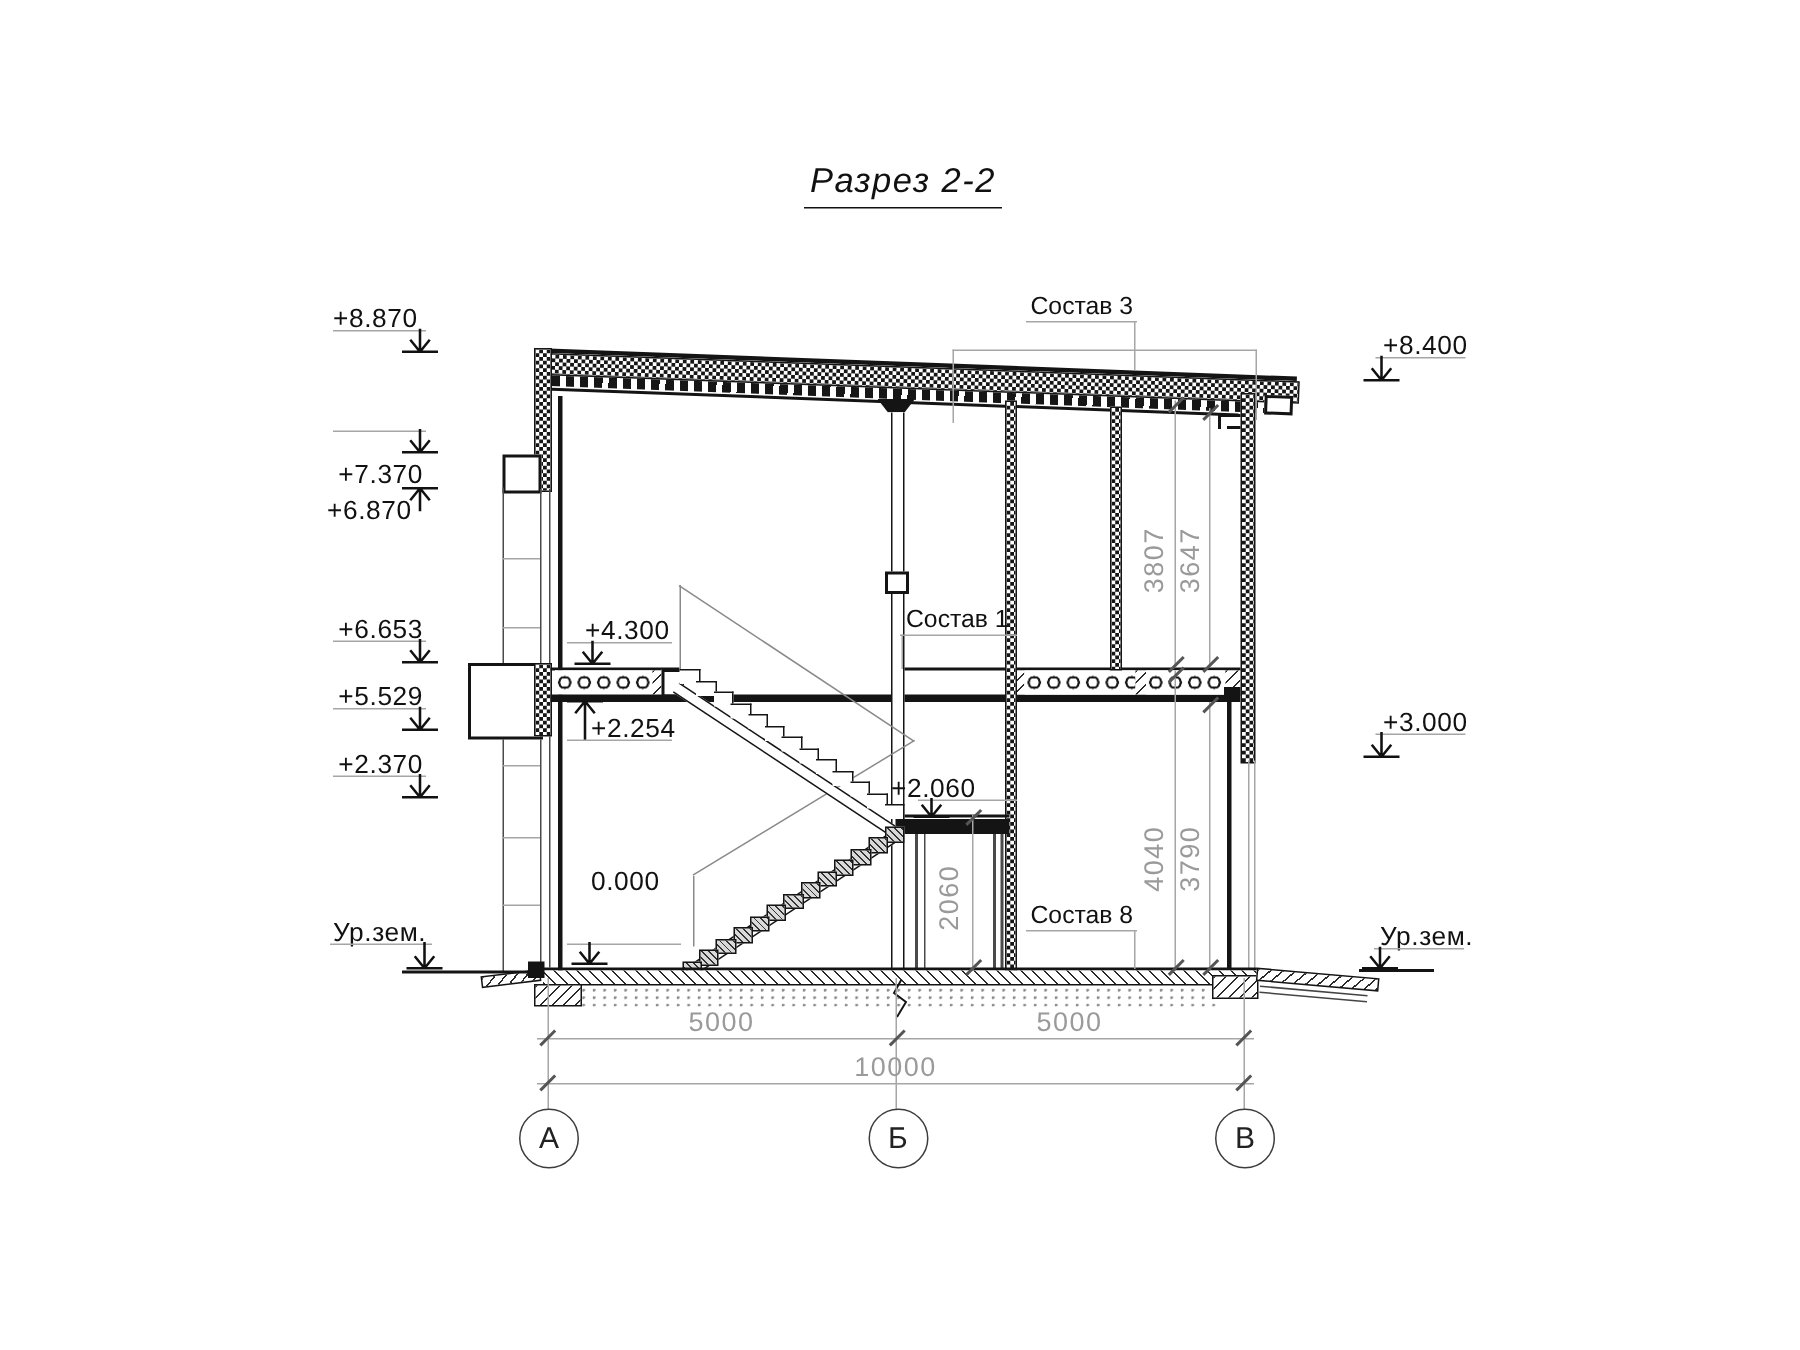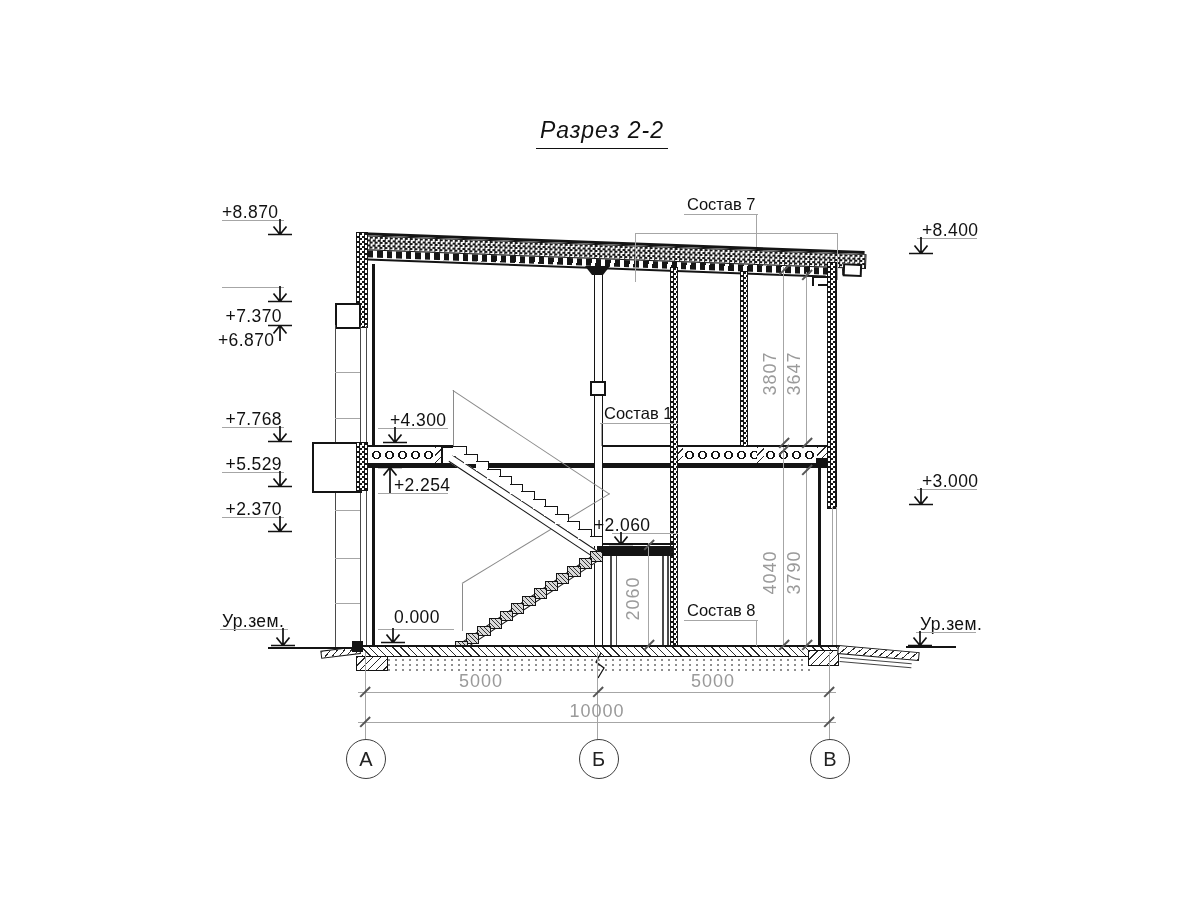--- a/index.html
+++ b/index.html
@@ -35,21 +35,21 @@
   .step-u{position:absolute;background:#fff;border-top:1.3px solid #141414;border-right:1.3px solid #141414;}
   .step-l{position:absolute;border:1px solid #141414;}
   .stringer{position:absolute;height:5.5px;background:#fff;border-top:1.4px solid #141414;border-bottom:1.4px solid #141414;}
   .rail{position:absolute;background:#8a8a8a;}
 </style>
 </head>
 <body>
 
 <div id="canvas">
 
-  <div class="title" style="left:536px;top:117px;">Разрез 2-2</div>
+  <div class="title" style="left:536px;top:107px;">Разрез 2-2</div>
 
   <div class="abs" style="left:357px;top:232px;width:508px;height:30px;transform:rotate(2.15deg);transform-origin:0 0;">
     <div class="abs bk" style="left:0;top:0;width:100%;height:3px;"></div>
     <div class="abs checker" style="left:0;top:3px;width:100%;height:13px;"></div>
     <div class="abs ribs" style="left:2px;top:17px;width:486px;height:6.5px;border-top:1px solid #141414;"></div>
     <div class="abs bk" style="left:12px;top:26px;width:458px;height:1.8px;"></div>
     <div class="abs" style="right:2px;top:13px;width:15px;height:9px;border:2.5px solid #141414;background:#fff;"></div>
   </div>
 
   <div class="abs checker" style="left:356px;top:232px;width:10px;height:94px;"></div>
@@ -193,21 +193,21 @@
   <div class="bubble" style="left:346px;top:739px;">
       <span>А</span>
     </div>
   <div class="bubble" style="left:578.5px;top:739px;">
       <span>Б</span>
     </div>
   <div class="bubble" style="left:810px;top:739px;">
       <span>В</span>
     </div>
 
-  <div class="comptxt" style="left:687px;top:195px;">Состав 7</div>
+  <div class="comptxt" style="left:687px;top:195px;">Состав 3</div>
   <div class="abs gline" style="left:684px;top:213.5px;width:74px;height:1.2px;"></div>
   <div class="abs gline" style="left:756px;top:214px;width:1.2px;height:33px;"></div>
   <div class="abs gline" style="left:635px;top:233px;width:203px;height:1px;"></div>
   <div class="abs gline" style="left:635px;top:233px;width:1px;height:49px;"></div>
   <div class="abs gline" style="left:837px;top:233px;width:1px;height:47px;"></div>
 
   <div class="comptxt" style="left:604px;top:404px;">Состав 1</div>
   <div class="abs gline" style="left:600px;top:422.5px;width:78px;height:1.2px;"></div>
   <div class="abs gline" style="left:601px;top:423px;width:1.2px;height:23px;"></div>
 
@@ -225,21 +225,21 @@
   <div class="abs gline" style="left:222px;top:287px;width:62px;height:1.2px;"></div>
   <svg class="esvg" style="left:265px;top:286px;" width="30" height="17">
       <path d="M3 15.5 H27 M15 15.5 L8.5 7.5 M15 15.5 L21.5 7.5 M15 0 V15.5" stroke="#111" stroke-width="1.7" fill="none"></path>
     </svg>
 
   <svg class="esvg" style="left:265px;top:324px;" width="30" height="17">
       <path d="M3 1.5 H27 M15 1.5 L8.5 9.5 M15 1.5 L21.5 9.5 M15 1.5 V17" stroke="#111" stroke-width="1.7" fill="none"></path>
     </svg>
   <div class="elevtxt" style="left:218px;top:330px;width:60px;text-align:left;">+6.870</div>
 
-  <div class="elevtxt" style="left:222px;top:409px;width:60px;text-align:right;">+7.768</div>
+  <div class="elevtxt" style="left:222px;top:409px;width:60px;text-align:right;">+6.653</div>
   <div class="abs gline" style="left:222px;top:427px;width:62px;height:1.2px;"></div>
   <svg class="esvg" style="left:265px;top:426px;" width="30" height="17">
       <path d="M3 15.5 H27 M15 15.5 L8.5 7.5 M15 15.5 L21.5 7.5 M15 0 V15.5" stroke="#111" stroke-width="1.7" fill="none"></path>
     </svg>
 
   <div class="elevtxt" style="left:222px;top:454px;width:60px;text-align:right;">+5.529</div>
   <div class="abs gline" style="left:222px;top:472px;width:62px;height:1.2px;"></div>
   <svg class="esvg" style="left:265px;top:471px;" width="30" height="17">
       <path d="M3 15.5 H27 M15 15.5 L8.5 7.5 M15 15.5 L21.5 7.5 M15 0 V15.5" stroke="#111" stroke-width="1.7" fill="none"></path>
     </svg>
@@ -261,21 +261,21 @@
   <svg class="esvg" style="left:380px;top:427px;" width="30" height="17">
       <path d="M3 15.5 H27 M15 15.5 L8.5 7.5 M15 15.5 L21.5 7.5 M15 0 V15.5" stroke="#111" stroke-width="1.7" fill="none"></path>
     </svg>
 
   <svg class="esvg" style="left:375px;top:466px;" width="30" height="28">
       <path d="M3 1.5 H27 M15 1.5 L8.5 9.5 M15 1.5 L21.5 9.5 M15 1.5 V28" stroke="#111" stroke-width="1.7" fill="none"></path>
     </svg>
   <div class="elevtxt" style="left:394px;top:475px;">+2.254</div>
   <div class="abs gline" style="left:378px;top:493px;width:70px;height:1.2px;"></div>
 
-  <div class="elevtxt" style="left:394px;top:607px;">0.000</div>
+  <div class="elevtxt" style="left:394px;top:577px;">0.000</div>
   <div class="abs gline" style="left:378px;top:629px;width:76px;height:1.2px;"></div>
   <svg class="esvg" style="left:378px;top:628px;" width="30" height="16">
       <path d="M3 14.5 H27 M15 14.5 L8.5 6.5 M15 14.5 L21.5 6.5 M15 0 V14.5" stroke="#111" stroke-width="1.7" fill="none"></path>
     </svg>
 
   <div class="elevtxt" style="left:594px;top:515px;">+2.060</div>
   <div class="abs gline" style="left:612px;top:533px;width:66px;height:1.2px;"></div>
   <svg class="esvg" style="left:606px;top:532px;" width="30" height="14">
       <path d="M3 12.5 H27 M15 12.5 L8.5 4.5 M15 12.5 L21.5 4.5 M15 0 V12.5" stroke="#111" stroke-width="1.7" fill="none"></path>
     </svg>

